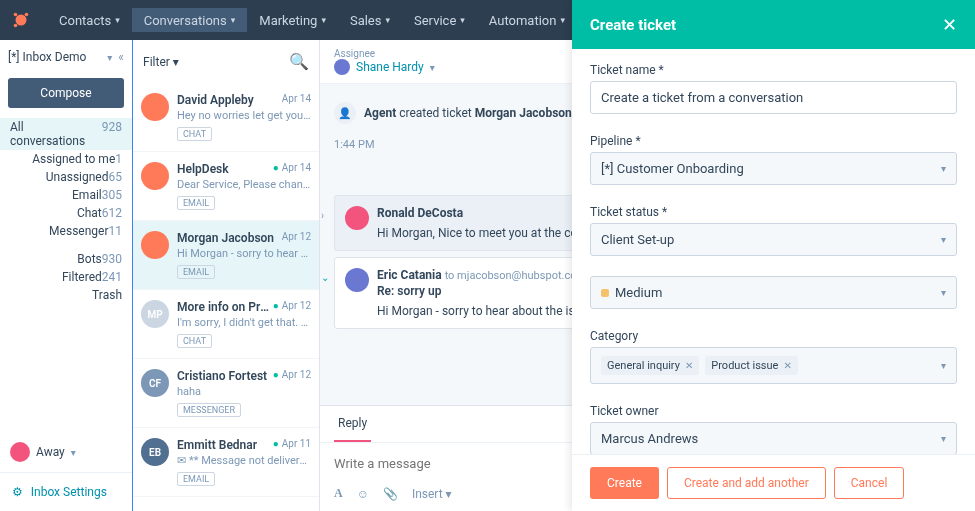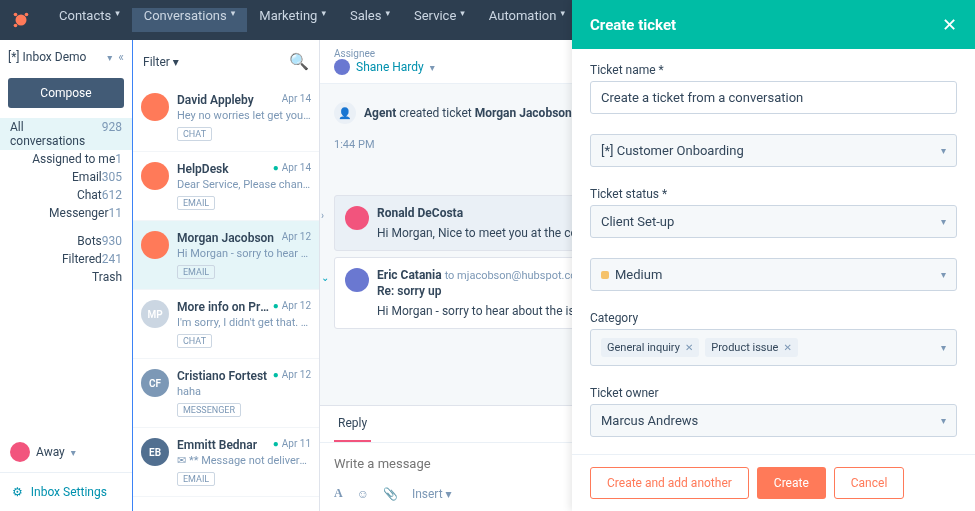--- a/index.html
+++ b/index.html
@@ -1,19 +1,19 @@
 <!DOCTYPE html>
 <html><head>
 <meta charset="utf-8">
 <style>
 *{box-sizing:border-box;margin:0;padding:0;font-family:-apple-system,BlinkMacSystemFont,"Segoe UI",Roboto,sans-serif}
 body{width:975px;height:511px;overflow:hidden;background:#f5f8fa;position:relative}
 .topbar{height:40px;background:#2d3e50;display:flex;align-items:center;padding:0 10px;color:#cbd6e2;font-size:13px}
 .logo{width:22px;height:22px;margin-right:15px}
-.nav-item{padding:0 12px;display:flex;height:24px;cursor:pointer}
+.nav-item{padding:0 12px;display:flex;align-items:center;height:24px;cursor:pointer}
 .nav-item.active{background:#425b76}
 .chev{margin-left:4px;font-size:9px}
 .main{display:flex;height:471px}
 .sidebar{width:133px;background:#fff;border-right:1px solid #3b82f6;display:flex;flex-direction:column}
 .sb-head{display:flex;align-items:center;padding:10px 8px;gap:6px}
 .sb-head-title{font-size:12px;color:#33475b;flex:1}
 .sb-chev{color:#7c98b6;font-size:10px}
 .sb-coll{color:#7c98b6;font-size:12px}
 .compose{margin:4px 8px 10px;background:#425b76;color:#fff;border:none;padding:8px;border-radius:3px;font-size:12px;cursor:pointer}
 .sb-item{display:flex;justify-content:flex-end;padding:2px 10px;font-size:12px;color:#33475b;cursor:pointer}
@@ -129,20 +129,24 @@
     <button class="compose">Compose</button>
     <div class="sb-item active">
         <span>All conversations</span>
         <span class="cnt">928</span>
       </div>
     <div class="sb-item">
         <span>Assigned to me</span>
         <span class="cnt">1</span>
       </div>
     <div class="sb-item">
+        <span>Unassigned</span>
+        <span class="cnt">65</span>
+      </div>
+    <div class="sb-item">
         <span>Email</span>
         <span class="cnt">305</span>
       </div>
     <div class="sb-item">
         <span>Chat</span>
         <span class="cnt">612</span>
       </div>
     <div class="sb-item">
         <span>Messenger</span>
         <span class="cnt">11</span>
@@ -302,20 +306,21 @@
   <div class="modal-head">
     <span class="modal-title">Create ticket</span>
     <span class="modal-close">✕</span>
   </div>
   <div class="modal-body">
     <div class="fld">
       <label class="fld-lbl">Ticket name *</label>
       <input class="fld-input" style="background: rgb(255, 255, 255);" value="Create a ticket from a conversation">
     </div>
     <div class="fld">
+      <label class="fld-lbl">Pipeline *</label>
       <div class="fld-select">
           <span>[*] Customer Onboarding</span>
           <span class="sel-caret">▾</span>
         </div>
     </div>
     <div class="fld">
       <label class="fld-lbl">Ticket status *</label>
       <div class="fld-select">
           <span>Client Set-up</span>
           <span class="sel-caret">▾</span>
@@ -348,17 +353,17 @@
       <div class="fld-select">
           <span>Marcus Andrews</span>
           <span class="sel-caret">▾</span>
         </div>
     </div>
     <div class="fld">
       <label class="fld-lbl">Source</label>
     </div>
   </div>
   <div class="modal-foot">
+    <button class="btn btn-primary">Create</button>
     <button class="btn btn-sec">Create and add another</button>
-    <button class="btn btn-primary">Create</button>
     <button class="btn btn-sec">Cancel</button>
   </div>
 </div>
 
 </body></html>

